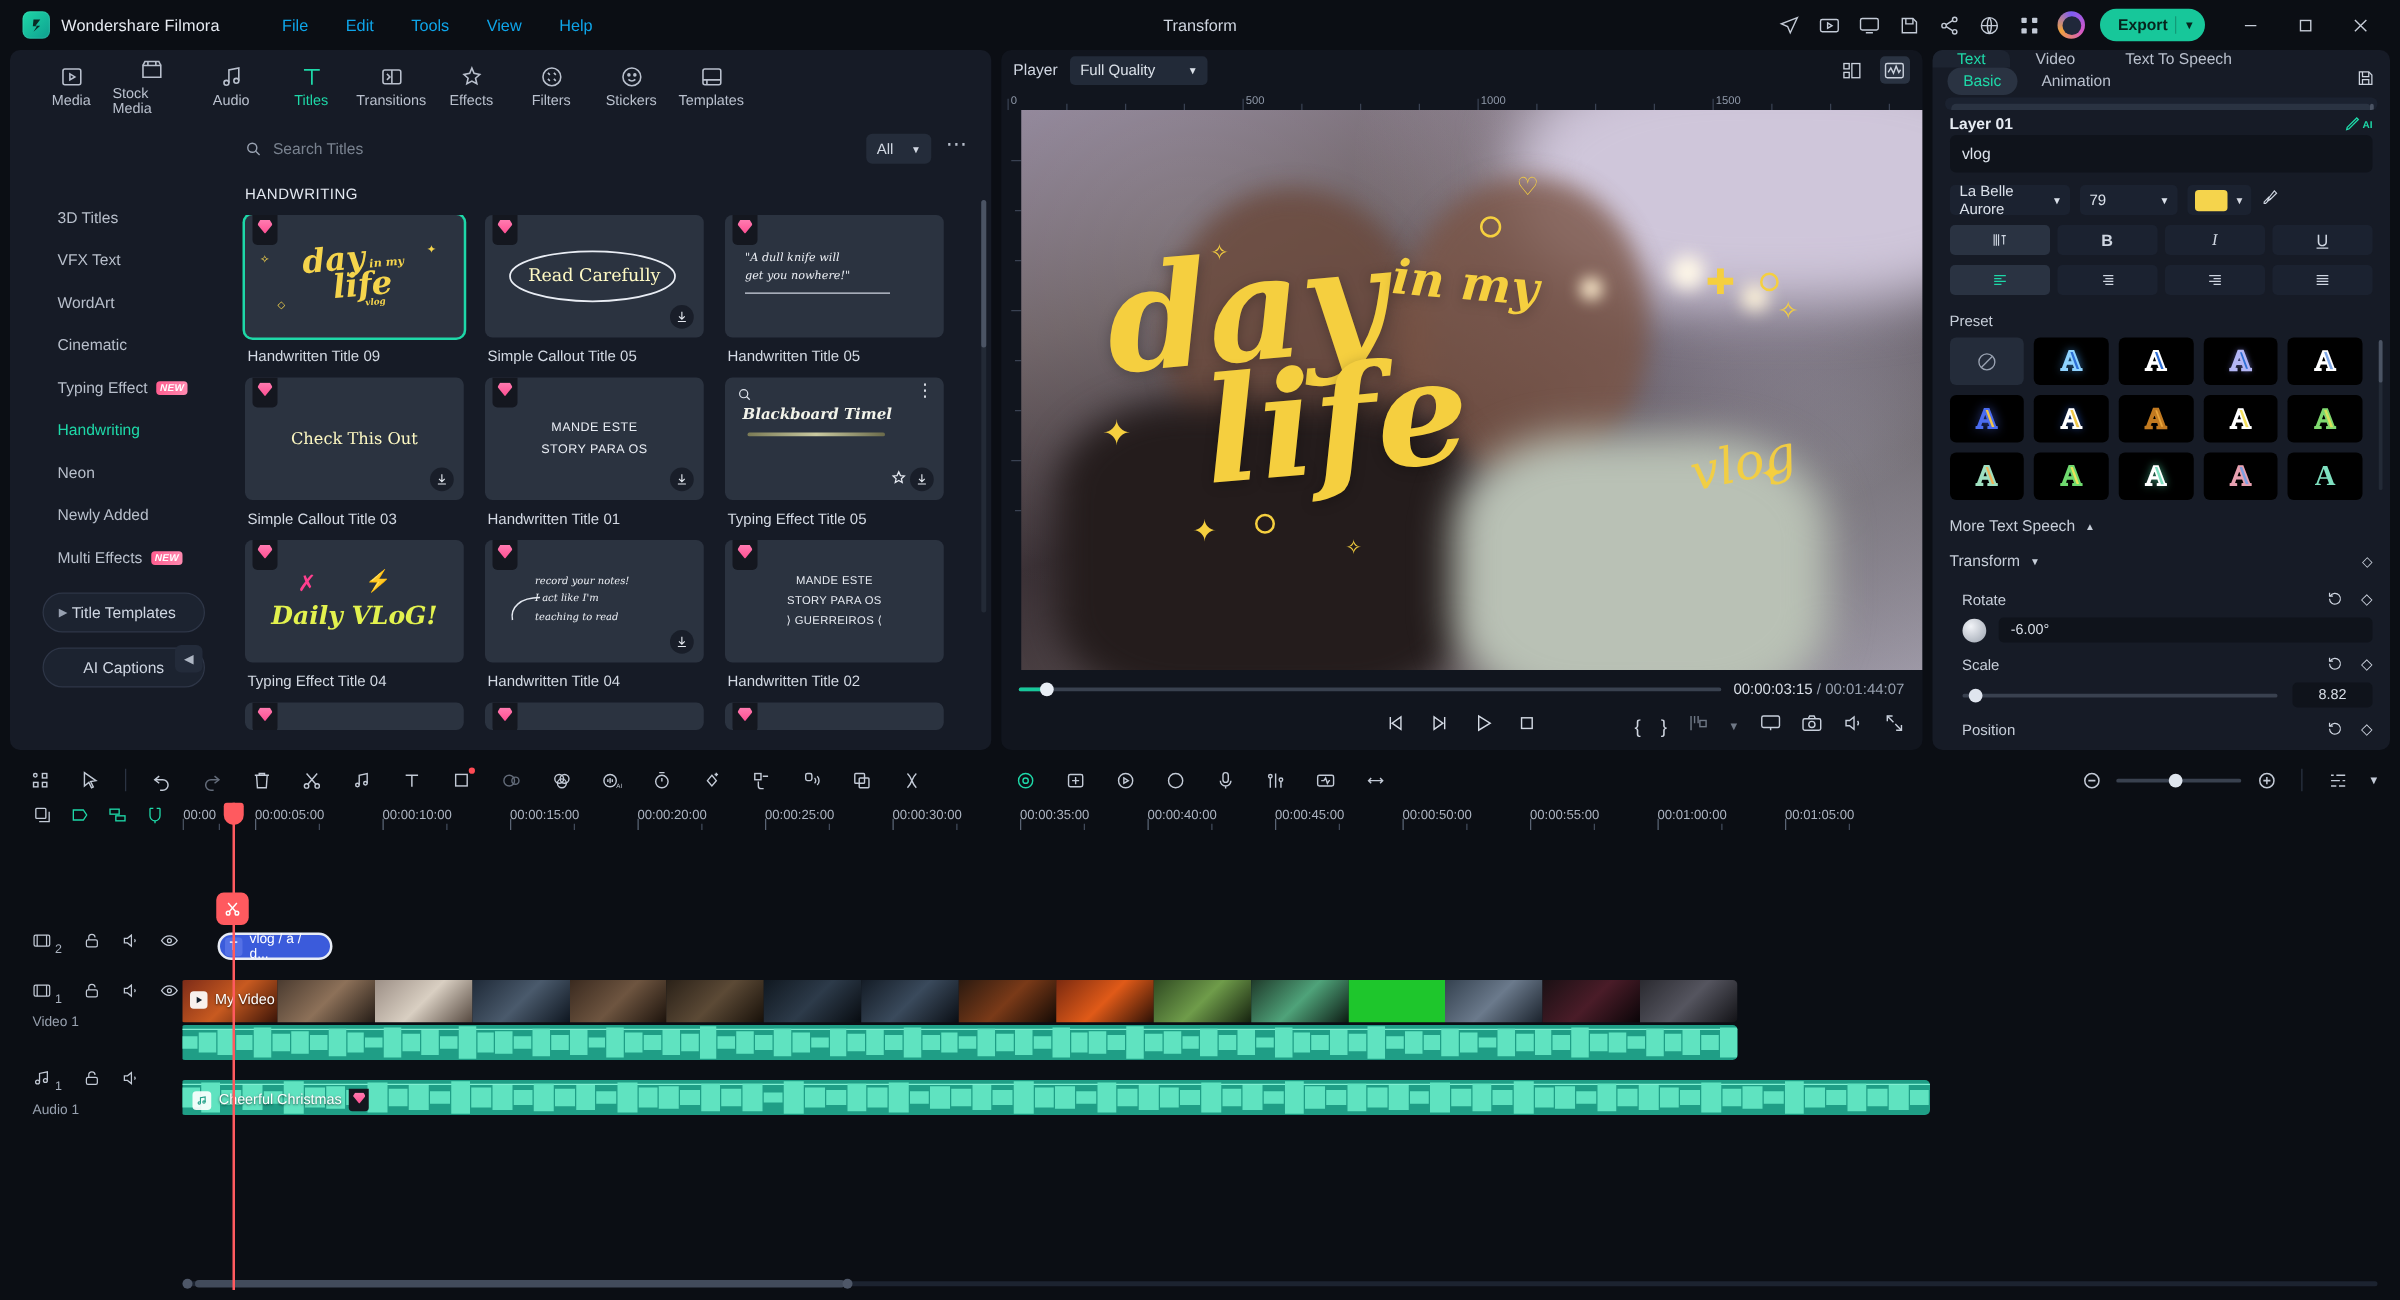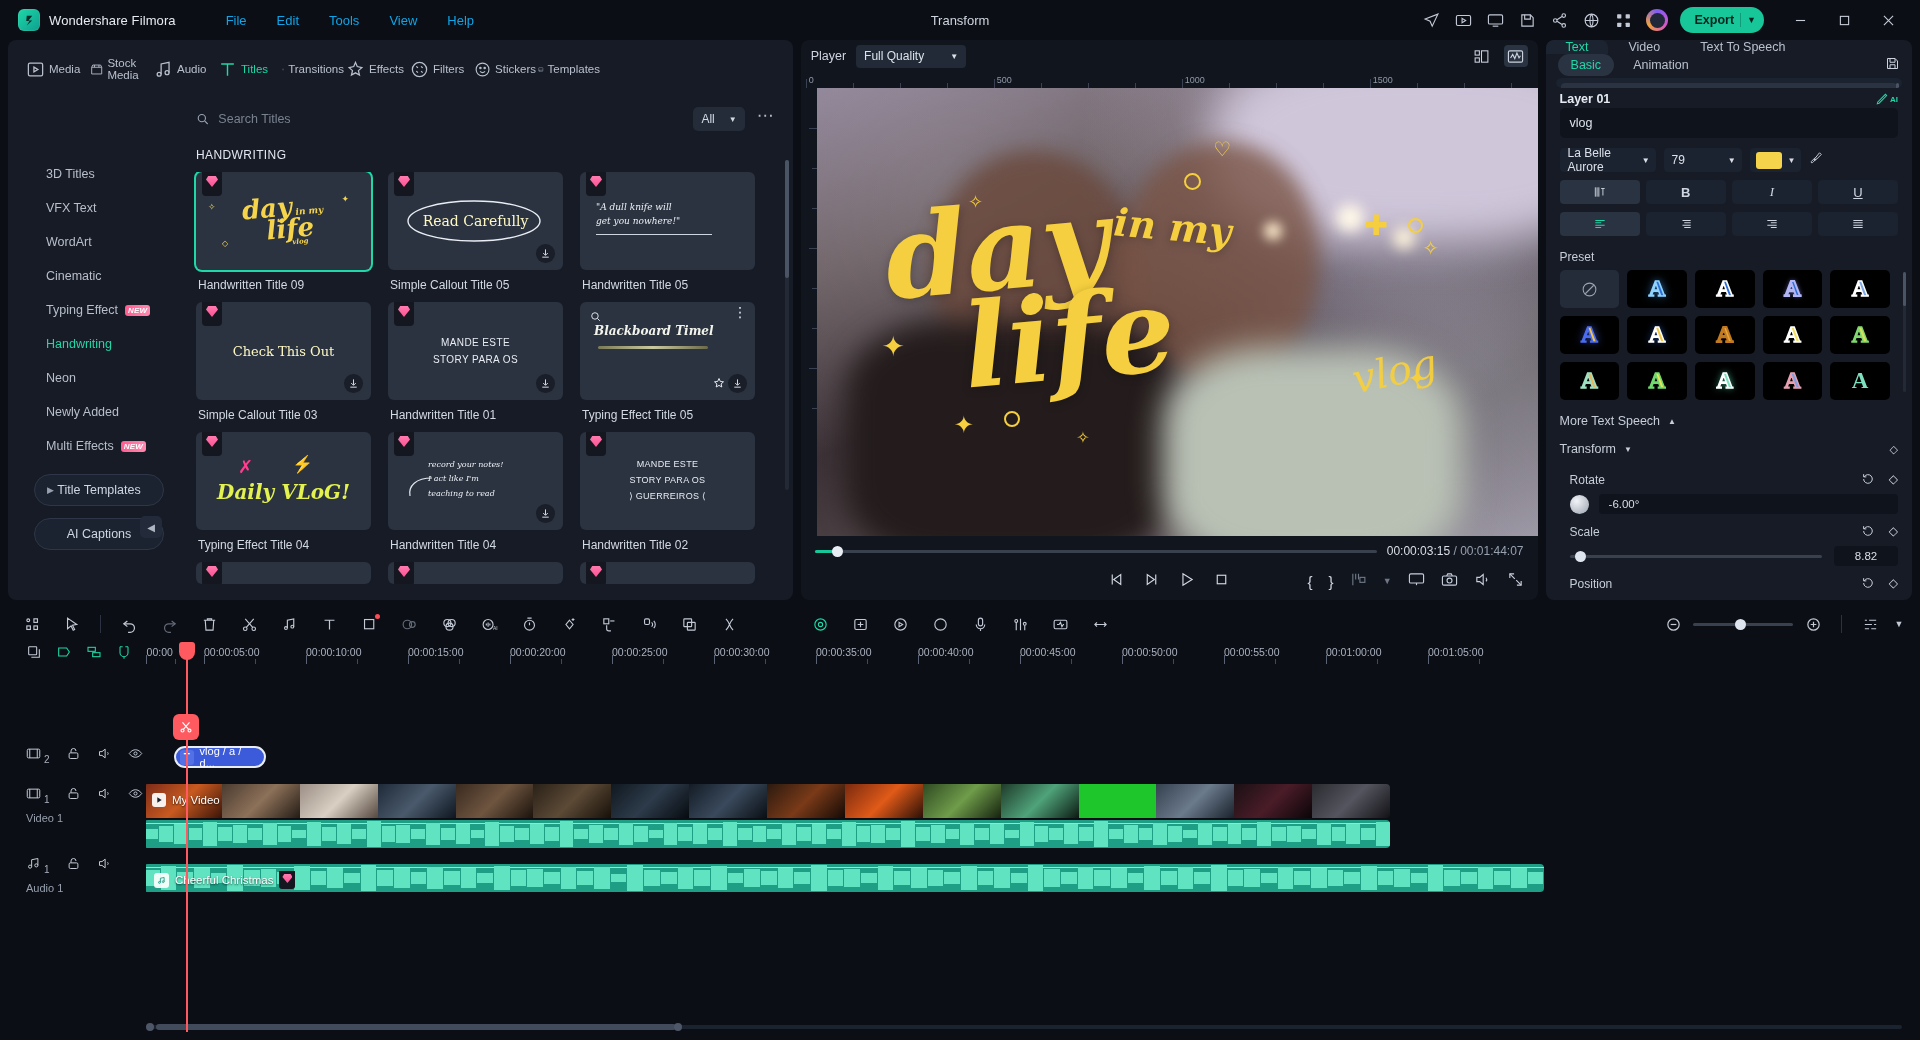--- a/index.html
+++ b/index.html
@@ -59,21 +59,21 @@
   
   .top { display: flex; height: 560px; flex: none; padding: 0 8px 0 8px; gap: 8px; }
 
   
   .leftpanel {
     width: 788px; background: #161b26; border-radius: 8px; display: flex; flex-direction: column;
     overflow: hidden; position: relative;
   }
   .modebar { height: 54px; display:flex; align-items:center; gap: 2px; padding: 4px 12px 0 18px; }
   .mode {
-    width: 62px; display: flex; flex-direction: row; align-items: center; gap: 4px;
+    width: 62px; display: flex; flex-direction: column; align-items: center; gap: 4px;
     color: #b9c0cd; font-size: 11.5px; padding: 4px 0; border-radius: 6px;
   }
   .mode svg { width: 19px; height: 19px; }
   .mode.active { color: #1ed8a8; }
   .lp-split { display: flex; flex: 1; min-height: 0; align-items: center; }
   .cats {
     width: 178px; padding-top: 14px; display: flex; flex-direction: column; gap: 2px;
     flex: none; position: relative;
   }
   .cat {

